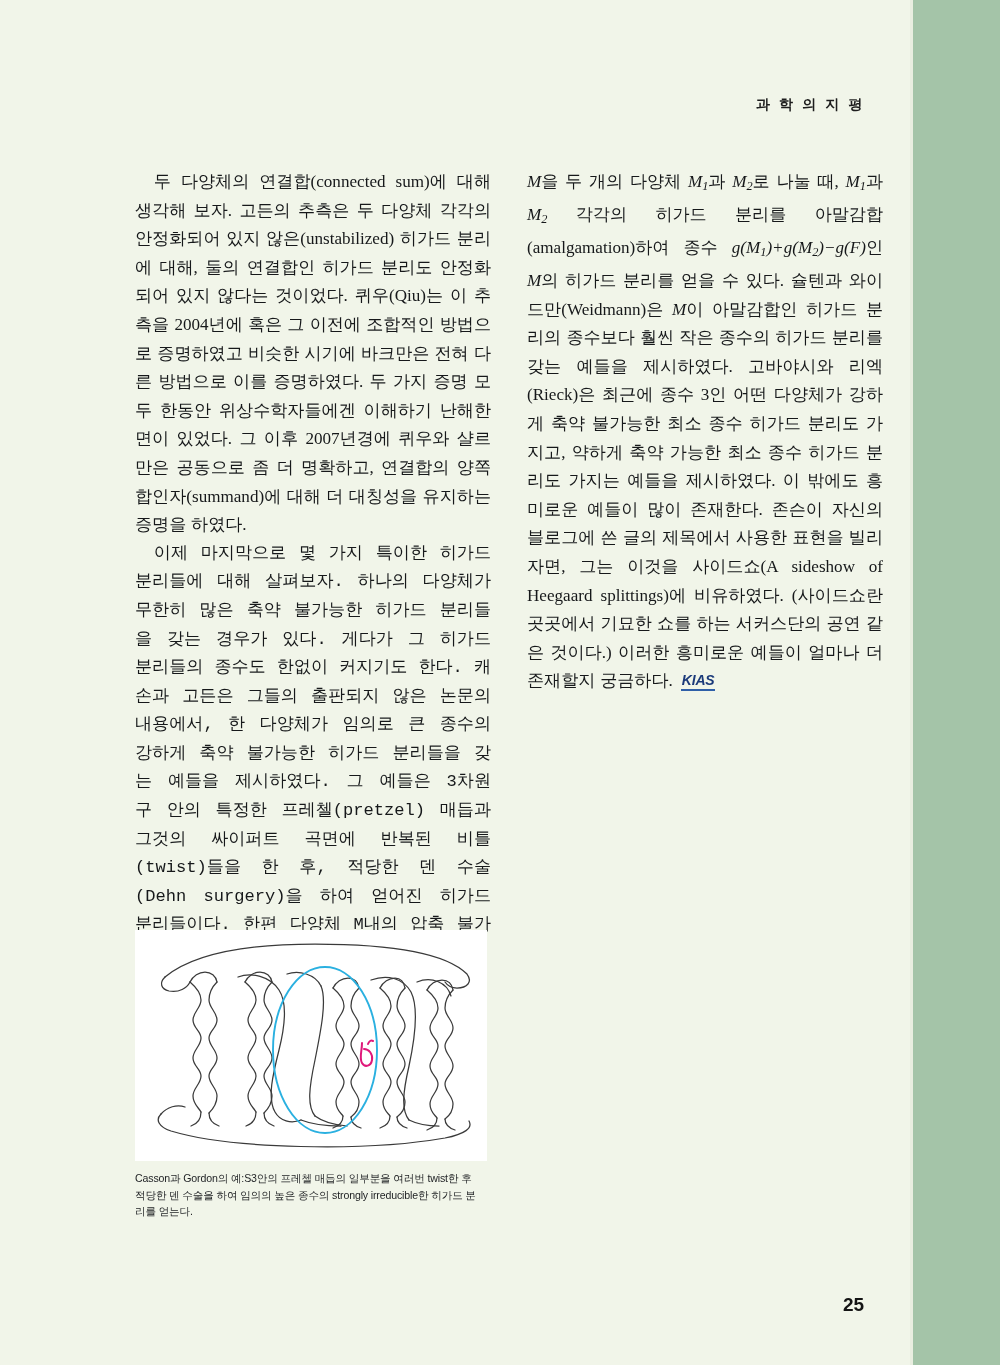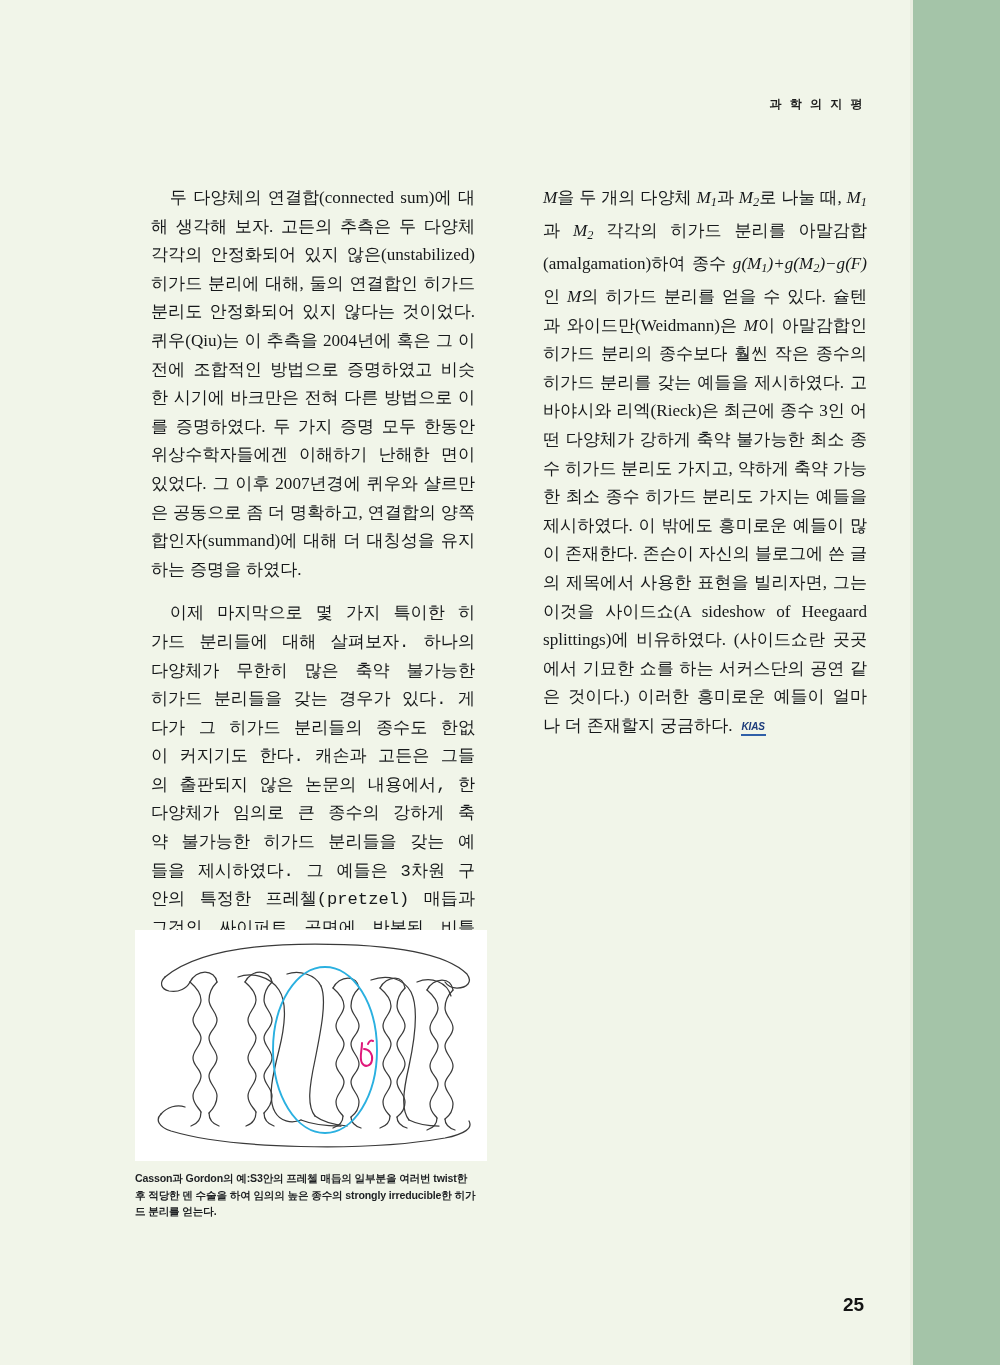--- a/index.html
+++ b/index.html
@@ -32,77 +32,76 @@
     top: 0;
     right: 87px;
     width: 3px;
     height: 1365px;
     background: #e9eee0;
   }
   .running-head {
     position: absolute;
     top: 96px;
     right: 135px;
-    font-family: Liberation Serif, serif;
-    font-size: 12px;
+    font-family: Liberation Sans, sans-serif;
+    font-size: 14px;
     font-weight: bold;
     letter-spacing: 2.6px;
     color: #1d1d1d;
     white-space: nowrap;
   }
   .content {
     position: absolute;
     left: 135px;
     top: 168px;
     width: 748px;
   }
   .col {
     position: absolute;
     top: 0;
     width: 356px;
   }
   .col-left { left: 0; }
   .col-right { left: 392px; }
 
   p.body-par {
-    margin: 16px;
+    margin: 0;
     font-size: 17.1px;
     line-height: 28.6px;
     color: #16181a;
     text-align: justify;
     text-justify: inter-character;
     word-spacing: 0.5px;
   }
   p.body-par.indent { text-indent: 1.1em; }
   p.body-par + p.body-par { margin-top: 0px; font-family: Liberation Mono, monospace; }
   .mi { font-style: italic; font-family: "Liberation Serif", serif; }
   .sub { font-size: 0.72em; vertical-align: -0.28em; font-style: italic; }
 
   .kias-logo {
     display: inline-block;
     font-family: "Liberation Sans", sans-serif;
-    font-size: 10px;
+    font-size: 14px;
     font-weight: bold;
     font-style: italic;
     letter-spacing: -0.2px;
     color: #1b3a7a;
     border-bottom: 2px solid #2f5fa8;
     line-height: 1.05;
     padding: 0 1px 1px 1px;
     margin-left: 8px;
     position: relative;
     top: -1px;
   }
 
   .figure-wrap {
     position: absolute;
     left: 0;
     top: 762px;
     width: 312px;
-    font-weight: bold;
   }
   .figure-box {
     width: 352px;
     height: 231px;
     background: #ffffff;
     overflow: hidden;
     position: relative;
   }
   .figure-box svg { display: block; }
   .fig-caption {

